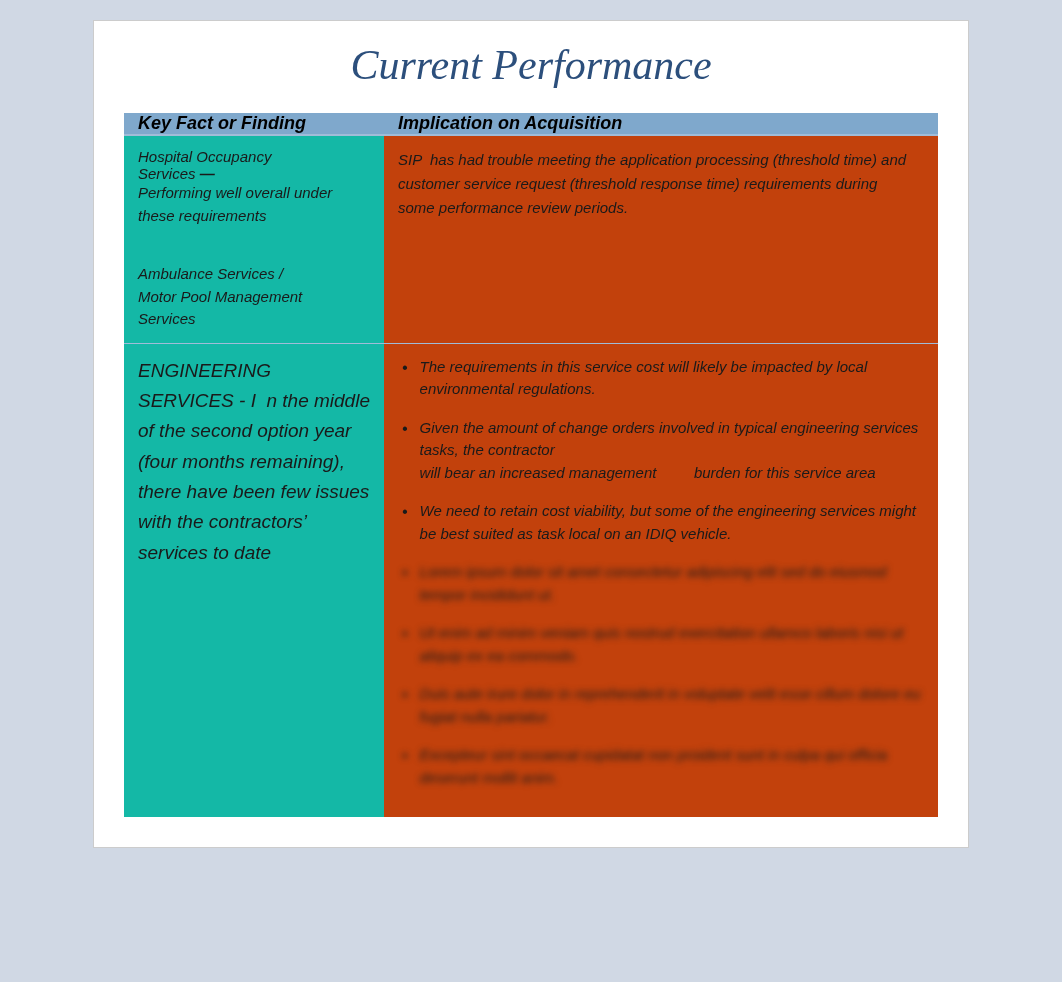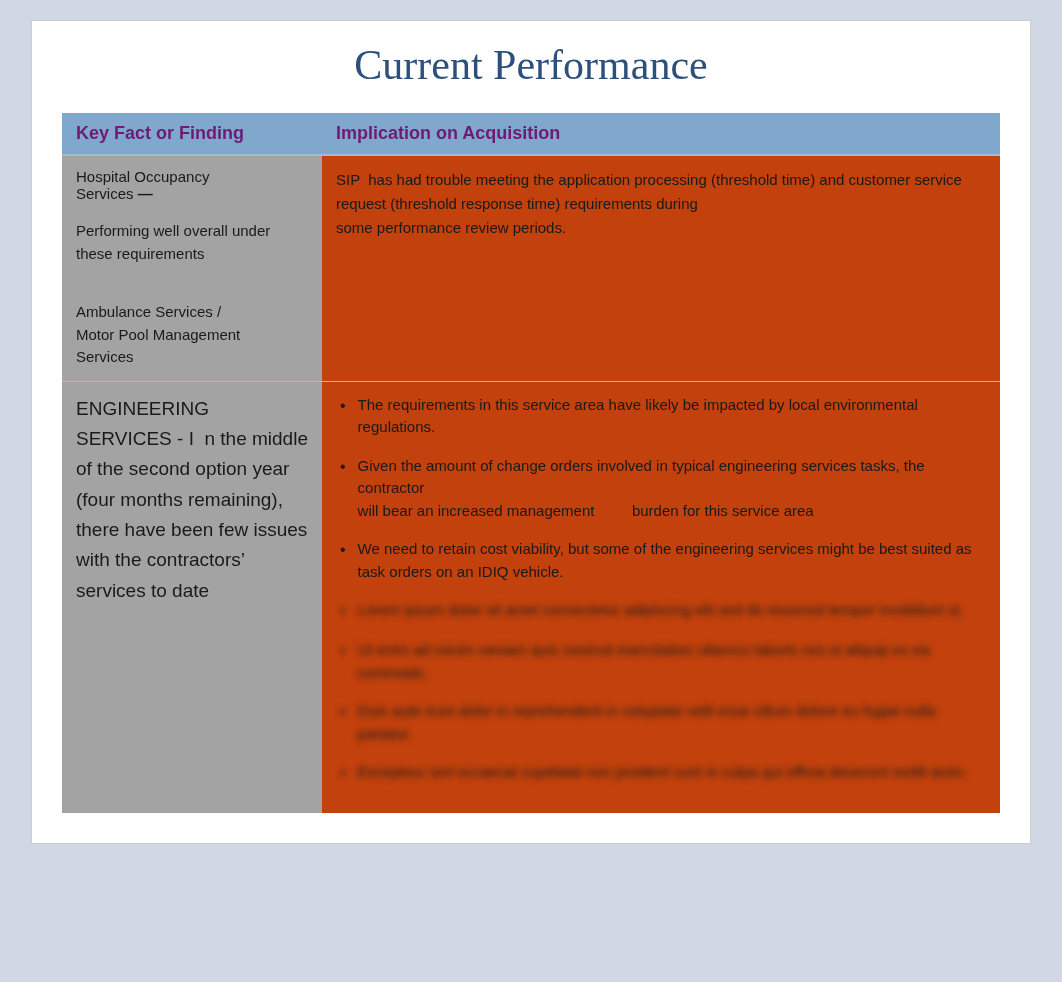--- a/index.html
+++ b/index.html
@@ -7,59 +7,60 @@
       background: #d0d8e4;
       font-family: Arial, sans-serif;
       width: 1062px;
       min-height: 982px;
       display: flex;
       align-items: flex-start;
       justify-content: center;
       padding: 20px;
     }
     .page-wrapper {
-      width: 1000px;
+      width: 876px;
       background: #ffffff;
       border: 1px solid #ccc;
       padding: 20px 30px 30px 30px;
       position: relative;
+      font-style: italic;
     }
     .page-title {
       text-align: center;
       color: #2c4f7c;
       font-size: 42px;
       font-weight: normal;
       margin-bottom: 24px;
       font-family: Georgia, serif;
     }
     .main-table {
       width: 100%;
       border-collapse: collapse;
       background: #7fa8cc;
     }
     .main-table th {
       background: #7fa8cc;
-      color: #701a75;
+      color: #000000;
       font-size: 18px;
       font-weight: bold;
-      padding: 10px 14px;
+      padding: 0 14px;
       text-align: left;
       border-bottom: 2px solid #a0bcd8;
     }
     .main-table td {
       vertical-align: top;
       padding: 12px 14px;
       font-size: 15px;
       color: #1a1a1a;
       border-top: 1px solid #a0bcd8;
       background: #8fb8d8;
     }
     .main-table td.key-col {
       width: 260px;
-      background: #a3a3a3;
+      background: #14b8a6;
     }
     .main-table td.impl-col {
       background: #c2410c;
     }
     .dash {
       font-weight: bold;
     }
     ul.bullet-list {
       list-style: none;
       padding: 0;
@@ -98,46 +99,46 @@
     </thead>
     <tbody>
 
       <tr>
         <td class="key-col">
           <div>
             <span style="font-size:15px;">Hospital Occupancy</span><br>
             <span style="font-size:15px;">Services</span>
             <span class="dash" style="font-size:15px;"> —</span>
           </div>
-          <div style="margin-top: 18px;">
+          <div style="">
             <span style="font-size:15px; line-height:1.5;">Performing well overall under &nbsp; these requirements</span>
           </div>
           <div style="margin-top: 36px;">
             <span style="font-size:15px; line-height:1.5;">Ambulance Services /<br>Motor Pool Management<br>Services</span>
           </div>
         </td>
         <td class="impl-col">
           <span style="font-size:15px; line-height:1.6;">SIP &nbsp;has had trouble meeting the application processing (threshold time) and customer service request (threshold response time) requirements during <br>some performance review periods.</span>
         </td>
       </tr>
 
       <tr>
         <td class="key-col">
           <span style="font-size:19px; line-height:1.6;">ENGINEERING SERVICES - I &nbsp;n the middle of the second option year (four months remaining), there have been few issues with the contractors’ services to date</span>
         </td>
         <td class="impl-col">
           <ul class="bullet-list">
             <li>
-              <span>The requirements in this service area have likely be impacted by local environmental regulations.</span>
+              <span>The requirements in this service cost will likely be impacted by local environmental regulations.</span>
             </li>
             <li>
               <span>Given the amount of change orders involved in typical engineering services tasks, the contractor <br>will bear an increased management &nbsp;&nbsp;&nbsp;&nbsp;&nbsp;&nbsp;&nbsp; burden for this service area</span>
             </li>
             <li>
-              <span>We need to retain cost viability, but some of the engineering services might be best suited as task orders on an IDIQ vehicle.</span>
+              <span>We need to retain cost viability, but some of the engineering services might be best suited as task local on an IDIQ vehicle.</span>
             </li>
           </ul>
 
           <ul class="bullet-list blurred-row" style="filter:blur(3px); margin-top:8px;">
             <li>
               <span>Lorem ipsum dolor sit amet consectetur adipiscing elit sed do eiusmod tempor incididunt ut.</span>
             </li>
             <li>
               <span>Ut enim ad minim veniam quis nostrud exercitation ullamco laboris nisi ut aliquip ex ea commodo.</span>
             </li>

